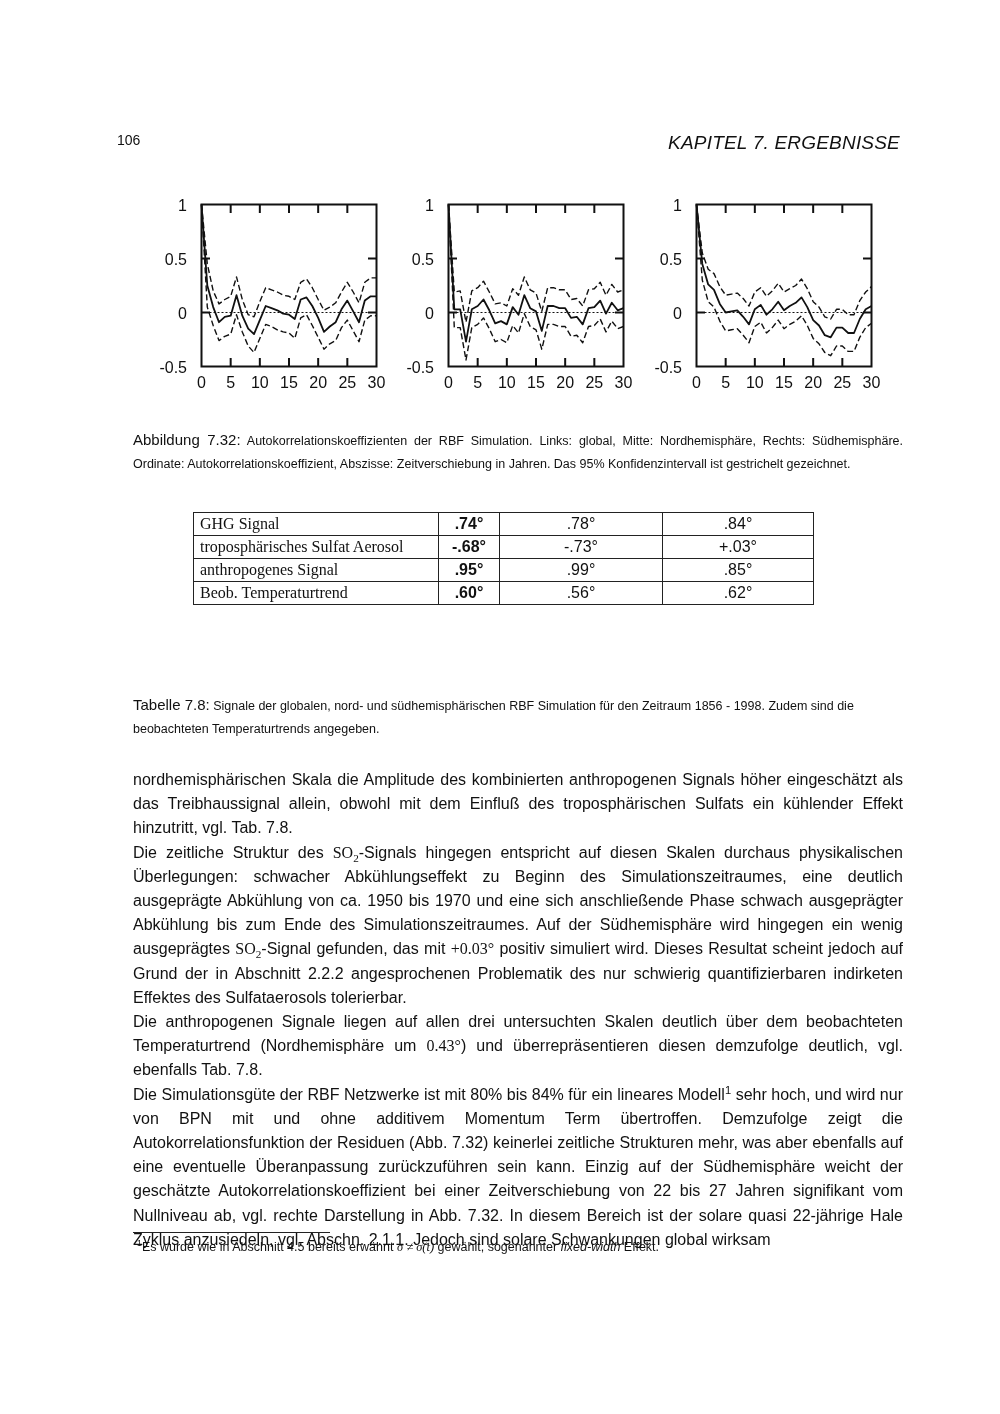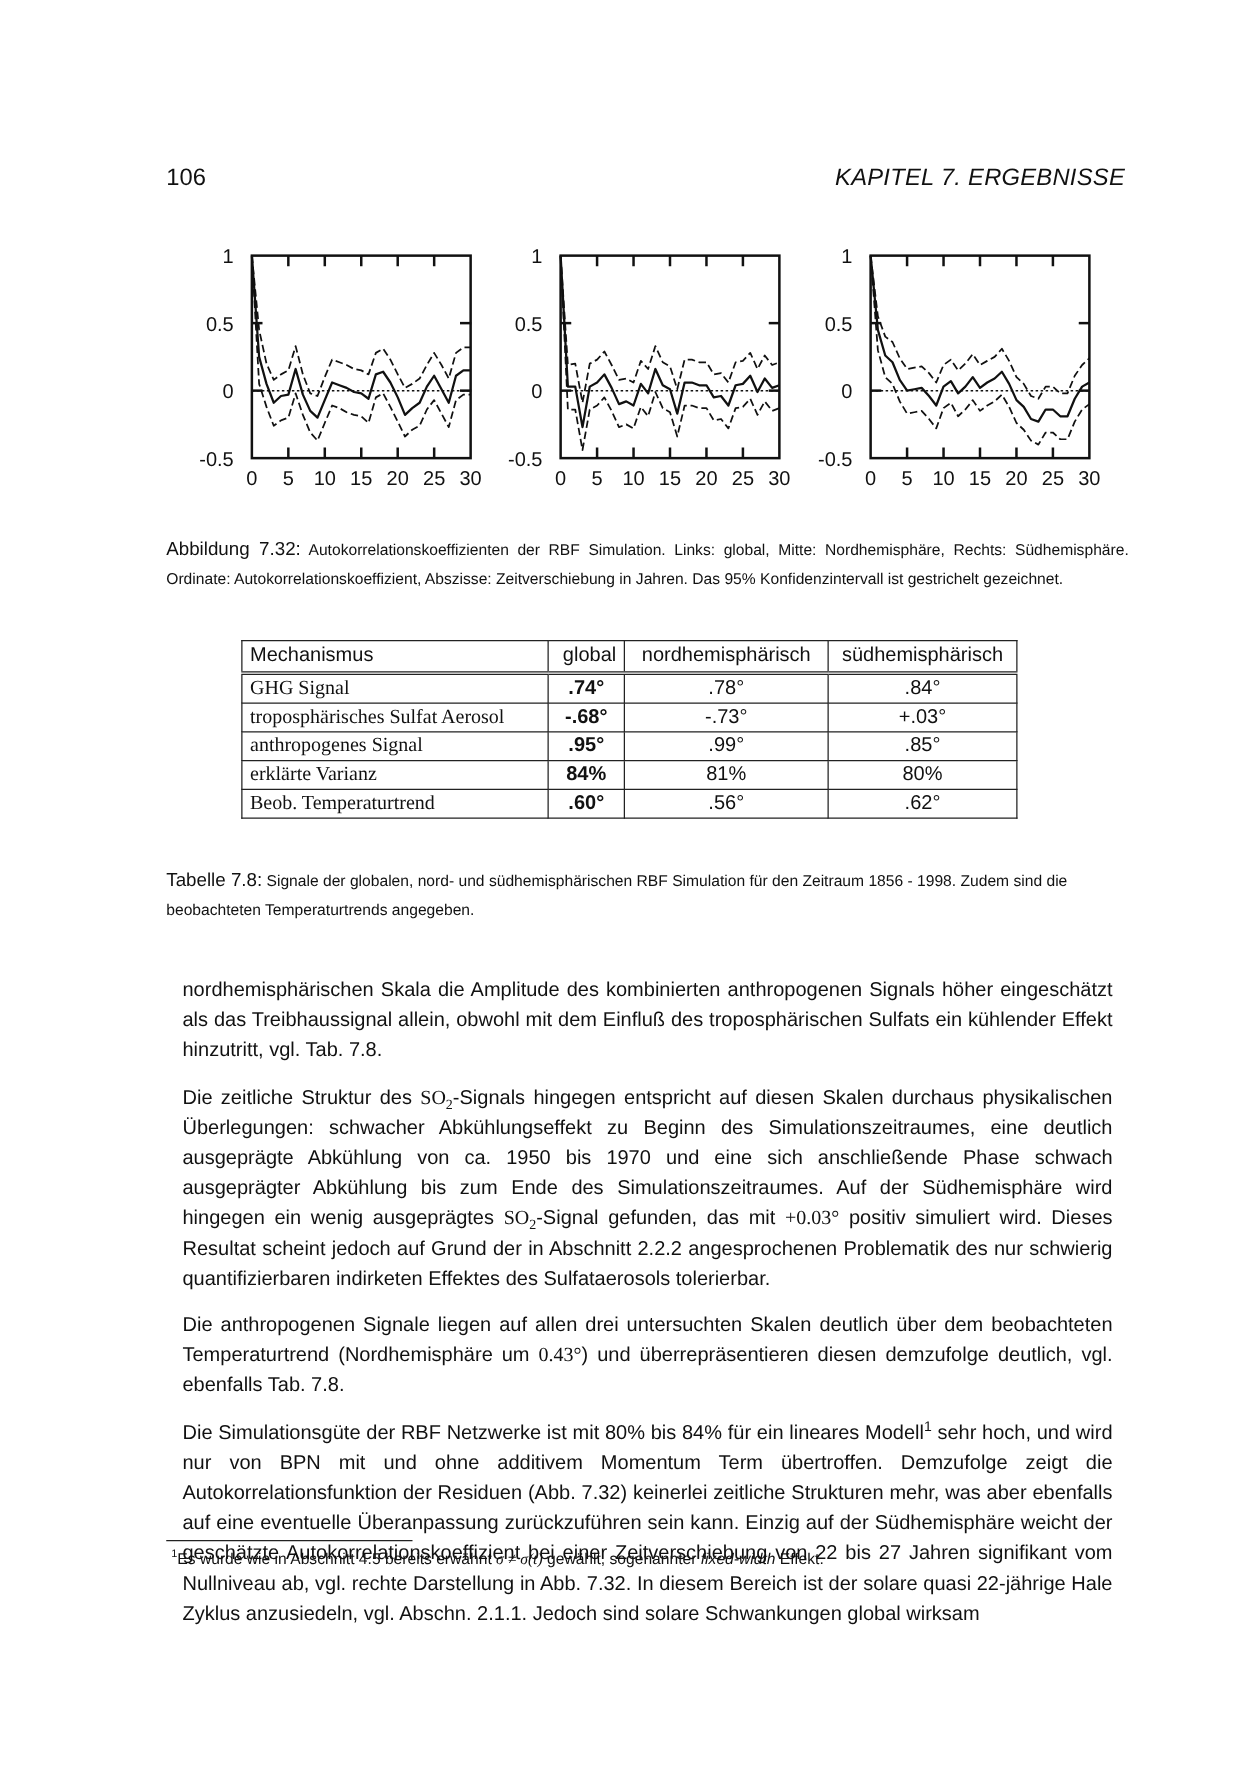--- a/index.html
+++ b/index.html
@@ -1,40 +1,40 @@
 <!DOCTYPE html>
 <html><head>
 <meta charset="utf-8">
 <style>
   html, body { margin: 0; padding: 0; background: #ffffff; }
   body { width: 1000px; height: 1414px; position: relative; overflow: hidden;
          font-family: "Liberation Sans", "DejaVu Sans", sans-serif; color: #111; }
   .abs { position: absolute; }
-  .hdr-num { left: 117px; top: 132px; font-size: 19px; margin-left: 16px; }
+  .hdr-num { left: 117px; top: 132px; font-size: 14px; }
   .hdr-title { right: 100px; top: 132px; font-size: 19px; font-style: italic; letter-spacing: 0.2px; }
   svg.plot { position: absolute; overflow: visible; }
   .plot text { font-family: "Liberation Sans", sans-serif; font-size: 16px; fill: #111; }
   .caption { font-size: 12.5px; line-height: 23px; }
   .caption .lead { font-size: 15px; }
   .fig-caption { left: 133px; top: 428px; width: 770px; text-align: justify; }
   .tab-caption { left: 133px; top: 693px; width: 770px; }
   table.results { position: absolute; left: 193px; top: 512px; border-collapse: collapse;
                   font-size: 16px; }
   table.results td, table.results th { border: 1.5px solid #222; padding: 0 6px; height: 22px;
                   font-weight: normal; white-space: nowrap; }
   table.results th { text-align: left; }
   table.results th.c, table.results td.c { text-align: center; }
   table.results td.r, table.results th.r { text-align: right; }
   table.results tr.head th { border-bottom: 3px double #222; height: 24px; }
   table.results td.first { text-align: left; width: 232px; font-family: Liberation Serif, serif; }
   table.results td.g { width: 48px; font-weight: bold; }
   table.results td.n { width: 150px; }
   table.results td.s { width: 138px; }
   .body-text { left: 133px; top: 768px; width: 770px; font-size: 16px; line-height: 24.2px; text-align: justify; }
-  .body-text p { margin: 13px; }
+  .body-text p { margin: 0; }
   .body-text .math { font-family: "Liberation Serif", serif; }
   .body-text .num { font-family: "Liberation Serif", serif; }
   .fn-rule { left: 133px; top: 1232px; width: 197px; height: 1px; background: #222; }
   .footnote { left: 137px; top: 1240px; font-size: 12.5px; }
   .footnote .math { font-family: "Liberation Serif", serif; font-style: italic; text-align: right; }
   sup { font-size: 0.7em; line-height: 0; }
   sub { font-size: 0.7em; line-height: 0; }
 </style>
 </head>
 <body>
@@ -138,49 +138,37 @@
     <path d="M0.5 0.5 L6.3 76.1 L12.2 97.7 L18.0 103.1 L23.8 117.1 L29.7 126.9 L35.5 125.8 L41.3 124.7 L47.2 131.2 L53.0 138.7 L58.8 122.5 L64.7 118.2 L70.5 129.0 L76.3 123.6 L82.2 116.1 L88.0 124.7 L93.8 120.4 L99.7 117.1 L105.5 111.7 L111.3 121.5 L117.2 134.4 L123.0 139.8 L128.8 148.5 L134.7 151.7 L140.5 142.0 L146.3 142.0 L152.2 147.4 L158.0 147.4 L163.8 133.3 L169.7 123.6 L175.5 119.3" fill="none" stroke="#111" stroke-linejoin="round" stroke-width="1.4" stroke-dasharray="6 3"></path>
     <path d="M0.5 108.5 L175.5 108.5" fill="none" stroke="#111" stroke-linejoin="round" stroke-width="1.2" stroke-dasharray="2 2"></path>
   </svg>
 
 <div class="abs caption fig-caption">
   <span class="lead">Abbildung 7.32:</span><span> Autokorrelationskoeffizienten der RBF Simulation. Links: global, Mitte: Nordhemisphäre, Rechts: Südhemisphäre. Ordinate: Autokorrelationskoeffizient, Abszisse: Zeitverschiebung in Jahren. Das 95% Konfidenzintervall ist gestrichelt gezeichnet.</span>
 </div>
 
 <table class="results">
   <tbody>
-      <tr class="head">
-    <th>Mechanismus</th>
-    <th class="r">global</th>
-    <th class="c">nordhemisphärisch</th>
-    <th class="c">südhemisphärisch</th>
-  </tr>
   <tr>
     <td class="first">GHG Signal</td>
     <td class="c g">.74°</td>
     <td class="c n">.78°</td>
     <td class="c s">.84°</td>
   </tr>
   <tr>
     <td class="first">troposphärisches Sulfat Aerosol</td>
     <td class="c g">-.68°</td>
     <td class="c n">-.73°</td>
     <td class="c s">+.03°</td>
   </tr>
   <tr>
     <td class="first">anthropogenes Signal</td>
     <td class="c g">.95°</td>
     <td class="c n">.99°</td>
     <td class="c s">.85°</td>
-  </tr>
-  <tr>
-    <td class="first">erklärte Varianz</td>
-    <td class="c g">84%</td>
-    <td class="c n">81%</td>
-    <td class="c s">80%</td>
   </tr>
   <tr>
     <td class="first">Beob. Temperaturtrend</td>
     <td class="c g">.60°</td>
     <td class="c n">.56°</td>
     <td class="c s">.62°</td>
   </tr>
 </tbody>
   </table>
 

